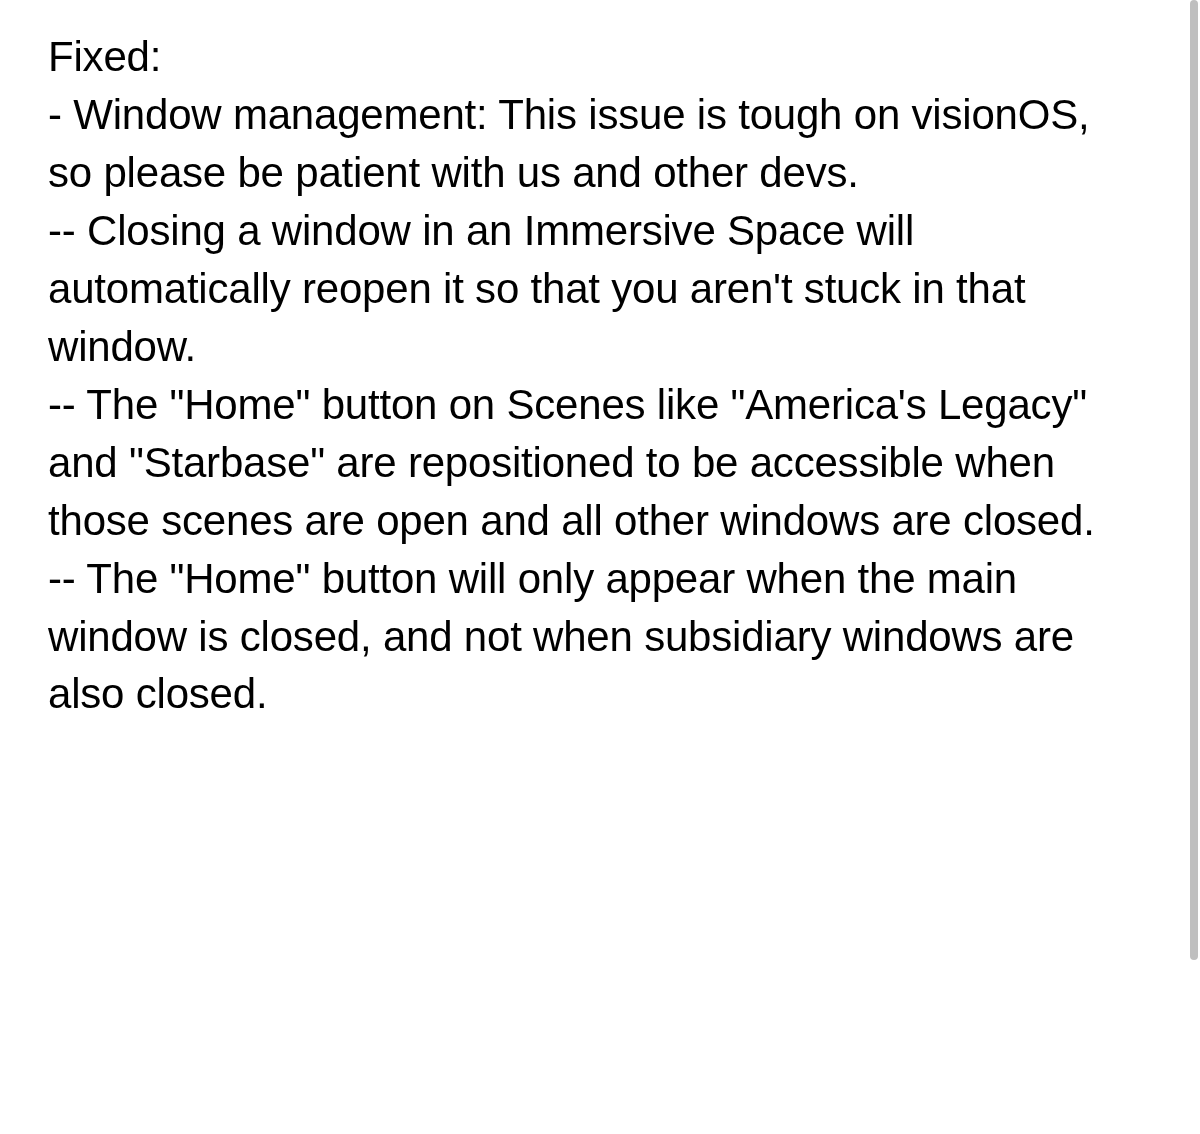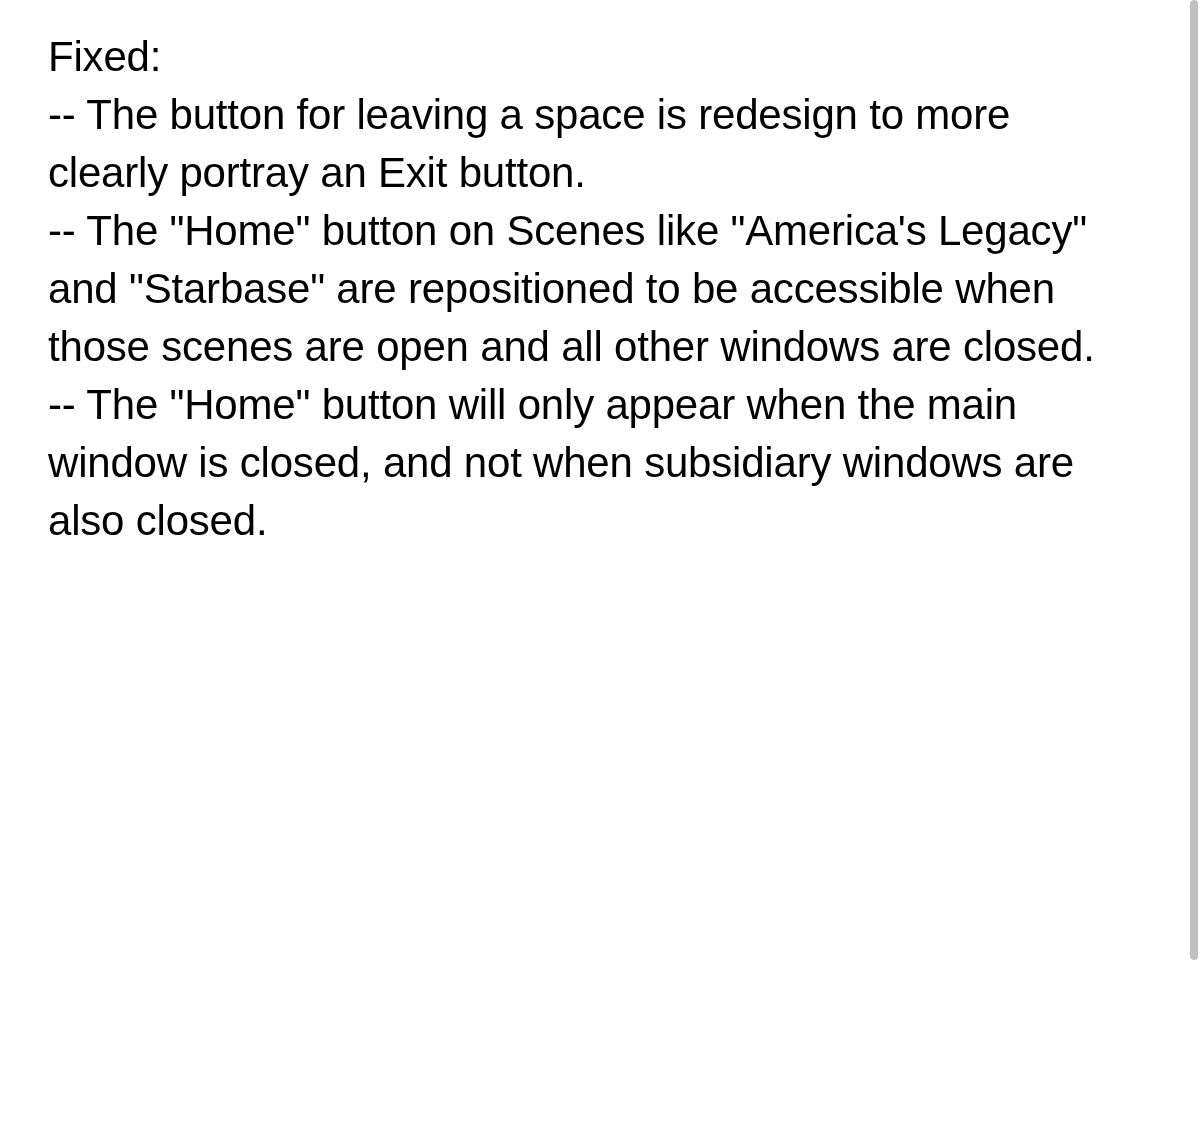--- a/index.html
+++ b/index.html
@@ -50,21 +50,22 @@
       height: 960px;
       background: #bfbfbf;
       border-radius: 4px;
     }
   </style>
 </head>
 <body>
 
 <div class="content">
   <span class="heading">Fixed:</span>
-  <span class="item">-- The button for leaving a space is redesign to more clearly portray an Exit button.</span>
+  <span class="item">- Window management: This issue is tough on visionOS, so please be patient with us and other devs.</span>
+  <span class="item">-- Closing a window in an Immersive Space will automatically reopen it so that you aren't stuck in that window.</span>
   <span class="item">-- The "Home" button on Scenes like "America's Legacy" and "Starbase" are repositioned to be accessible when those scenes are open and all other windows are closed.</span>
   <span class="item">-- The "Home" button will only appear when the main window is closed, and not when subsidiary windows are also closed.</span>
   <div class="spacer"></div>
 </div>
 
 <div class="scrollbar-track">
   <div class="scrollbar-thumb"></div>
 </div>
 
 </body></html>

